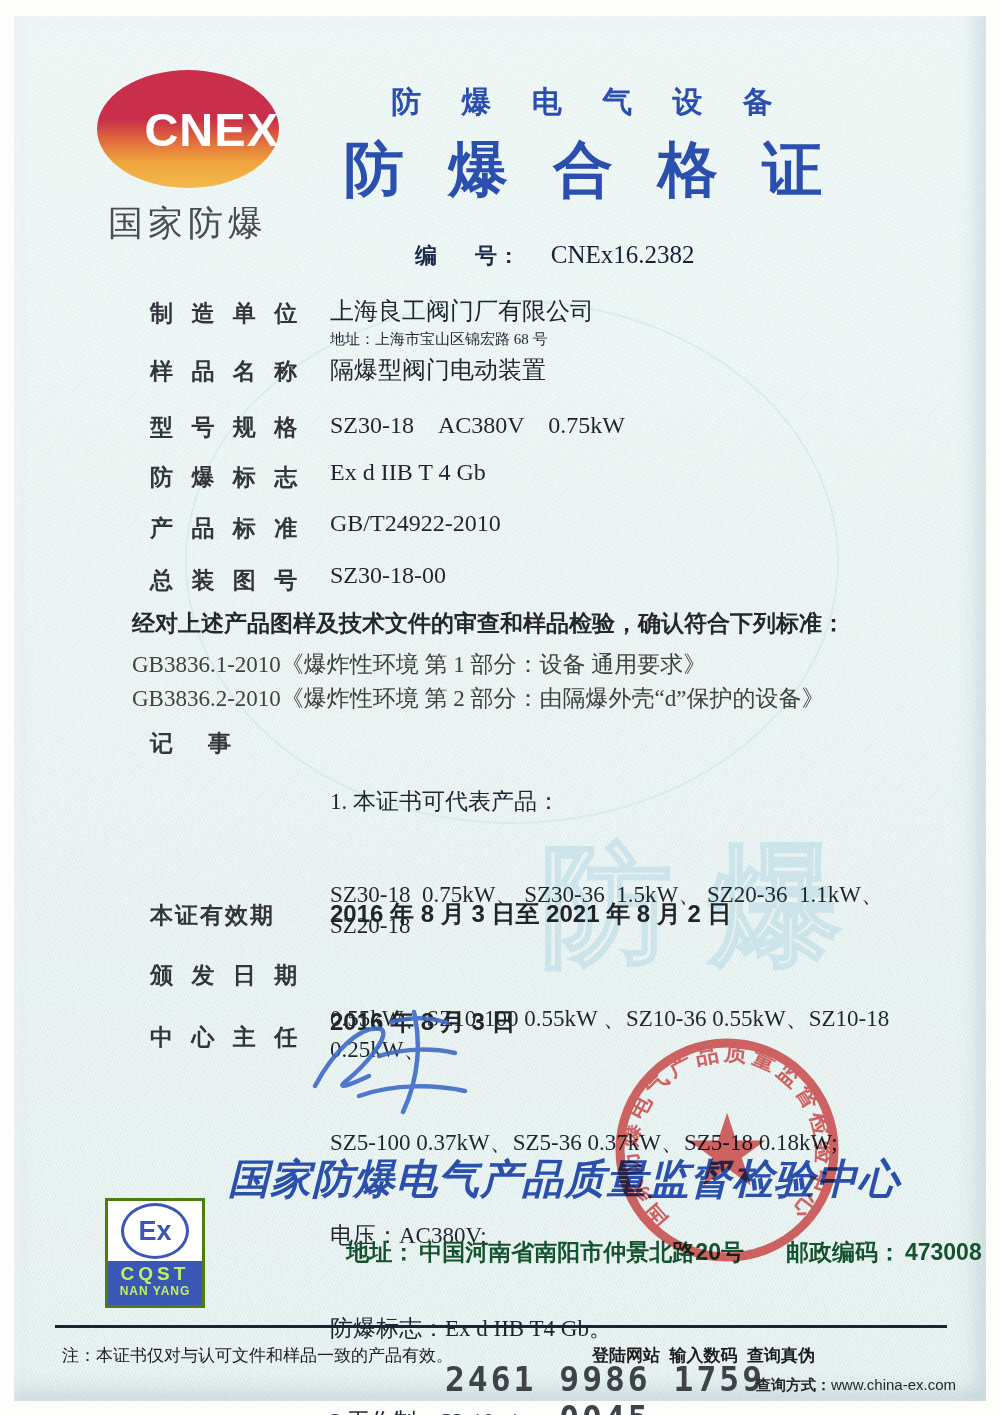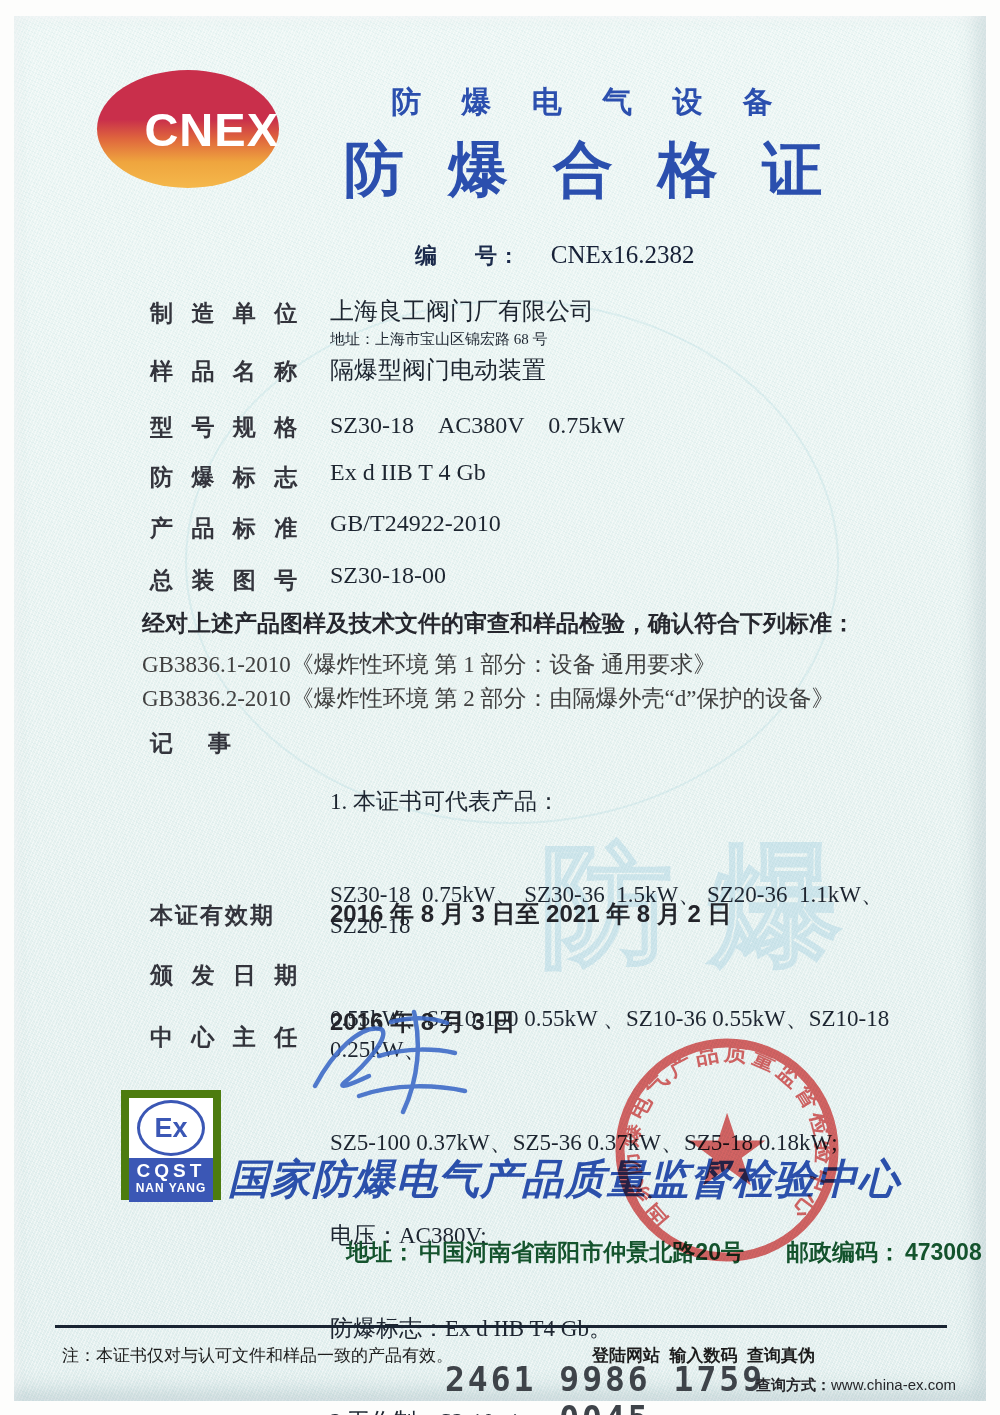--- a/index.html
+++ b/index.html
@@ -29,38 +29,38 @@
   .doc-title{position:absolute;left:310px;top:130px;width:560px;text-align:center;
              font-size:60px;font-weight:bold;color:#2b4fae;letter-spacing:14px;z-index:1;}
   .certno{position:absolute;left:415px;top:241px;z-index:1;}
   .certno .lbl{font-size:22px;font-weight:bold;color:#1c2b4c;letter-spacing:8px;}
   .certno .num{font-size:25px;color:#162036;font-family:"Liberation Serif","DejaVu Serif",serif;margin-left:26px;}
   
   .flabel{position:absolute;left:150px;font-size:23px;font-weight:600;color:#33343c;letter-spacing:6px;z-index:1;}
   .fval{position:absolute;left:330px;font-size:24px;color:#1d2530;z-index:1;white-space:pre-wrap;
         font-family:"Liberation Serif","DejaVu Serif",serif;}
   .sans-val{font-family:"Liberation Sans","DejaVu Sans",sans-serif;font-weight:600;color:#23242a;}
-  .statement{position:absolute;left:142px;top:608px;width:730px;z-index:1;}
+  .statement{position:absolute;left:132px;top:608px;width:730px;z-index:1;}
   .statement .intro{font-size:23px;font-weight:600;color:#26272e;margin-bottom:9px;white-space:pre-wrap;}
   .statement .std{font-size:23px;color:#404040;line-height:34px;white-space:pre-wrap;
                   font-family:"Liberation Serif","DejaVu Serif",serif;}
   .remarks-lines{position:absolute;left:330px;top:724px;width:580px;font-size:23px;color:#1d2530;
                  line-height:31px;z-index:1;white-space:pre-wrap;
                  font-family:"Liberation Serif","DejaVu Serif",serif;}
   
   .sig{position:absolute;left:295px;top:998px;z-index:1;}
   
   .stamp{position:absolute;left:602px;top:1025px;z-index:3;opacity:.85;mix-blend-mode:multiply;}
   
-  .cqst{position:absolute;left:105px;top:1090px;width:100px;height:110px;border:8px solid #4d7c0f;
-        background:#fff;z-index:1;box-sizing:border-box;margin-left:16px;}
+  .cqst{position:absolute;left:105px;top:1198px;width:100px;height:110px;border:3px solid #4d7c0f;
+        background:#fff;z-index:1;box-sizing:border-box;}
   .cqst-top{height:60px;display:flex;align-items:center;justify-content:center;}
   .cqst-ex{width:62px;height:50px;border:3px solid #3b57b5;border-radius:50%;display:flex;
            align-items:center;justify-content:center;font-size:27px;font-weight:bold;color:#3b57b5;}
-  .cqst-bottom{height:42px;background:#3b57b5;color:#ffffff;text-align:center;padding-top:2px;}
+  .cqst-bottom{height:42px;background:#3b57b5;color:#bef264;text-align:center;padding-top:2px;}
   .cqst-bottom .l1{font-size:19px;font-weight:bold;letter-spacing:4px;line-height:21px;}
   .cqst-bottom .l2{font-size:12px;font-weight:bold;letter-spacing:1px;line-height:14px;}
   .org-name{position:absolute;left:228px;top:1152px;width:690px;font-size:41px;font-weight:bold;
             font-style:italic;color:#2b50ab;letter-spacing:1px;z-index:2;white-space:nowrap;
             font-family:"Liberation Serif","DejaVu Serif",serif;}
   .f-line{position:absolute;z-index:2;font-size:23px;font-weight:bold;color:#14532d;white-space:pre-wrap;}
   .f-line span{margin-right:4px;}
   .gap{display:inline-block;width:34px;}
   
   .rule{position:absolute;left:55px;top:1325px;width:892px;height:3px;background:#1a2533;z-index:1;}
@@ -78,20 +78,21 @@
   <div class="sheet"></div>
   <div class="layer">
 
     <div class="wm-text">防爆</div>
     <div class="wm-arc"></div>
 
     <div class="logo">
       <div class="logo-ellipse">
         <span>CNEX</span>
       </div>
+      <div class="logo-caption">国家防爆</div>
     </div>
 
     <div class="doc-type">防 爆 电 气 设 备</div>
     <div class="doc-title">防 爆 合 格 证</div>
     <div class="certno">
       <span class="lbl">编　号:</span>
       <span class="num">CNEx16.2382</span>
     </div>
 
     <div class="flabel" style="top:298px">制 造 单 位</div>

